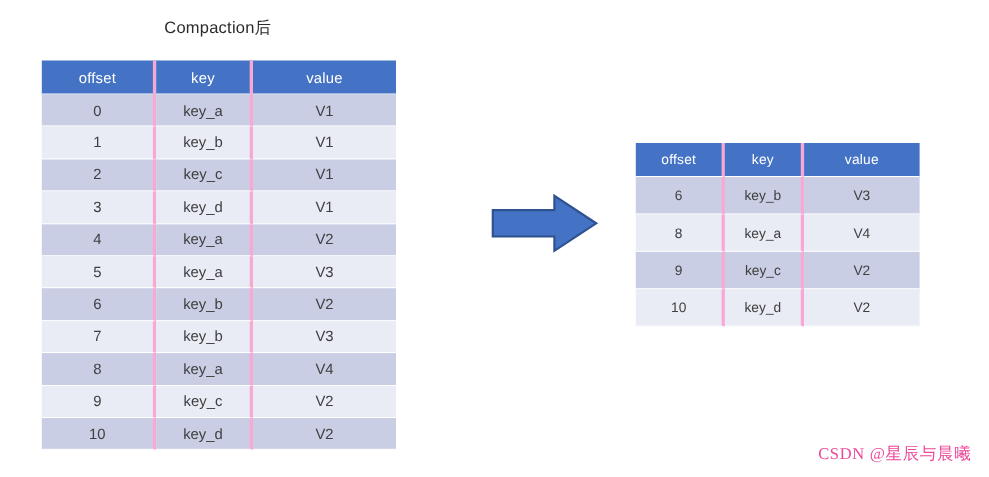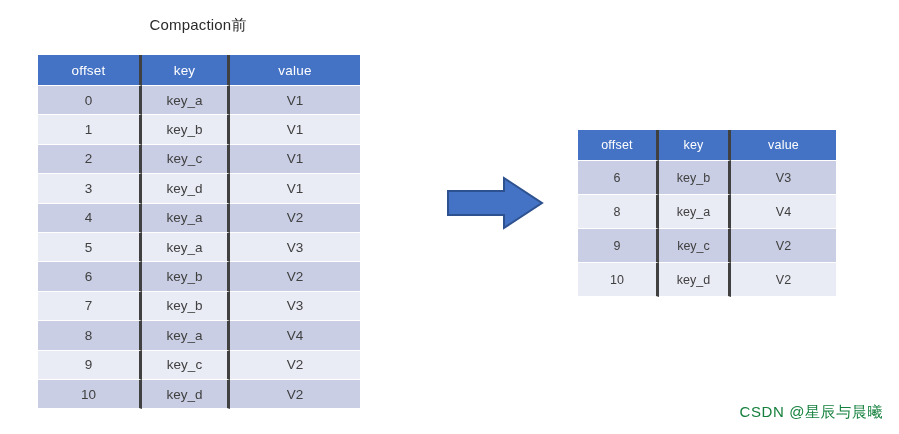--- a/index.html
+++ b/index.html
@@ -50,21 +50,21 @@
     border-collapse: separate;
     border-spacing: 0;
     table-layout: fixed;
   }
   .tbl td, .tbl th {
     padding: 0;
     margin: 0;
     text-align: center;
     vertical-align: middle;
     font-weight: 400;
-    border-right: 3px solid #404040;
+    border-right: 3px solid #f9a8d4;
     border-bottom: 1px solid #ffffff;
   }
   .tbl td:last-child, .tbl th:last-child {
     border-right: none;
   }
   .tbl thead th {
     background: #4472c4;
     color: #ffffff;
     font-size: 13.5px;
     letter-spacing: 0.2px;
@@ -110,32 +110,33 @@
     width: 98px;
     height: 54px;
   }
 
   
   #watermark {
     position: absolute;
     right: 16px;
     bottom: 12px;
     font-size: 15px;
-    color: #15803d;
+    color: #ec4899;
     letter-spacing: 0.6px;
     white-space: nowrap;
     user-select: none;
+    font-family: Liberation Serif, serif;
   }
 </style>
 </head>
 <body>
 
 <div class="canvas">
 
-  <div class="title" id="title-before">Compaction前</div>
+  <div class="title" id="title-before">Compaction后</div>
 
   <table class="tbl" id="table-before">
     <colgroup>
       <col class="col-offset">
       <col class="col-key">
       <col class="col-value">
     </colgroup>
     <thead>
       <tr>
         <th>offset</th>

